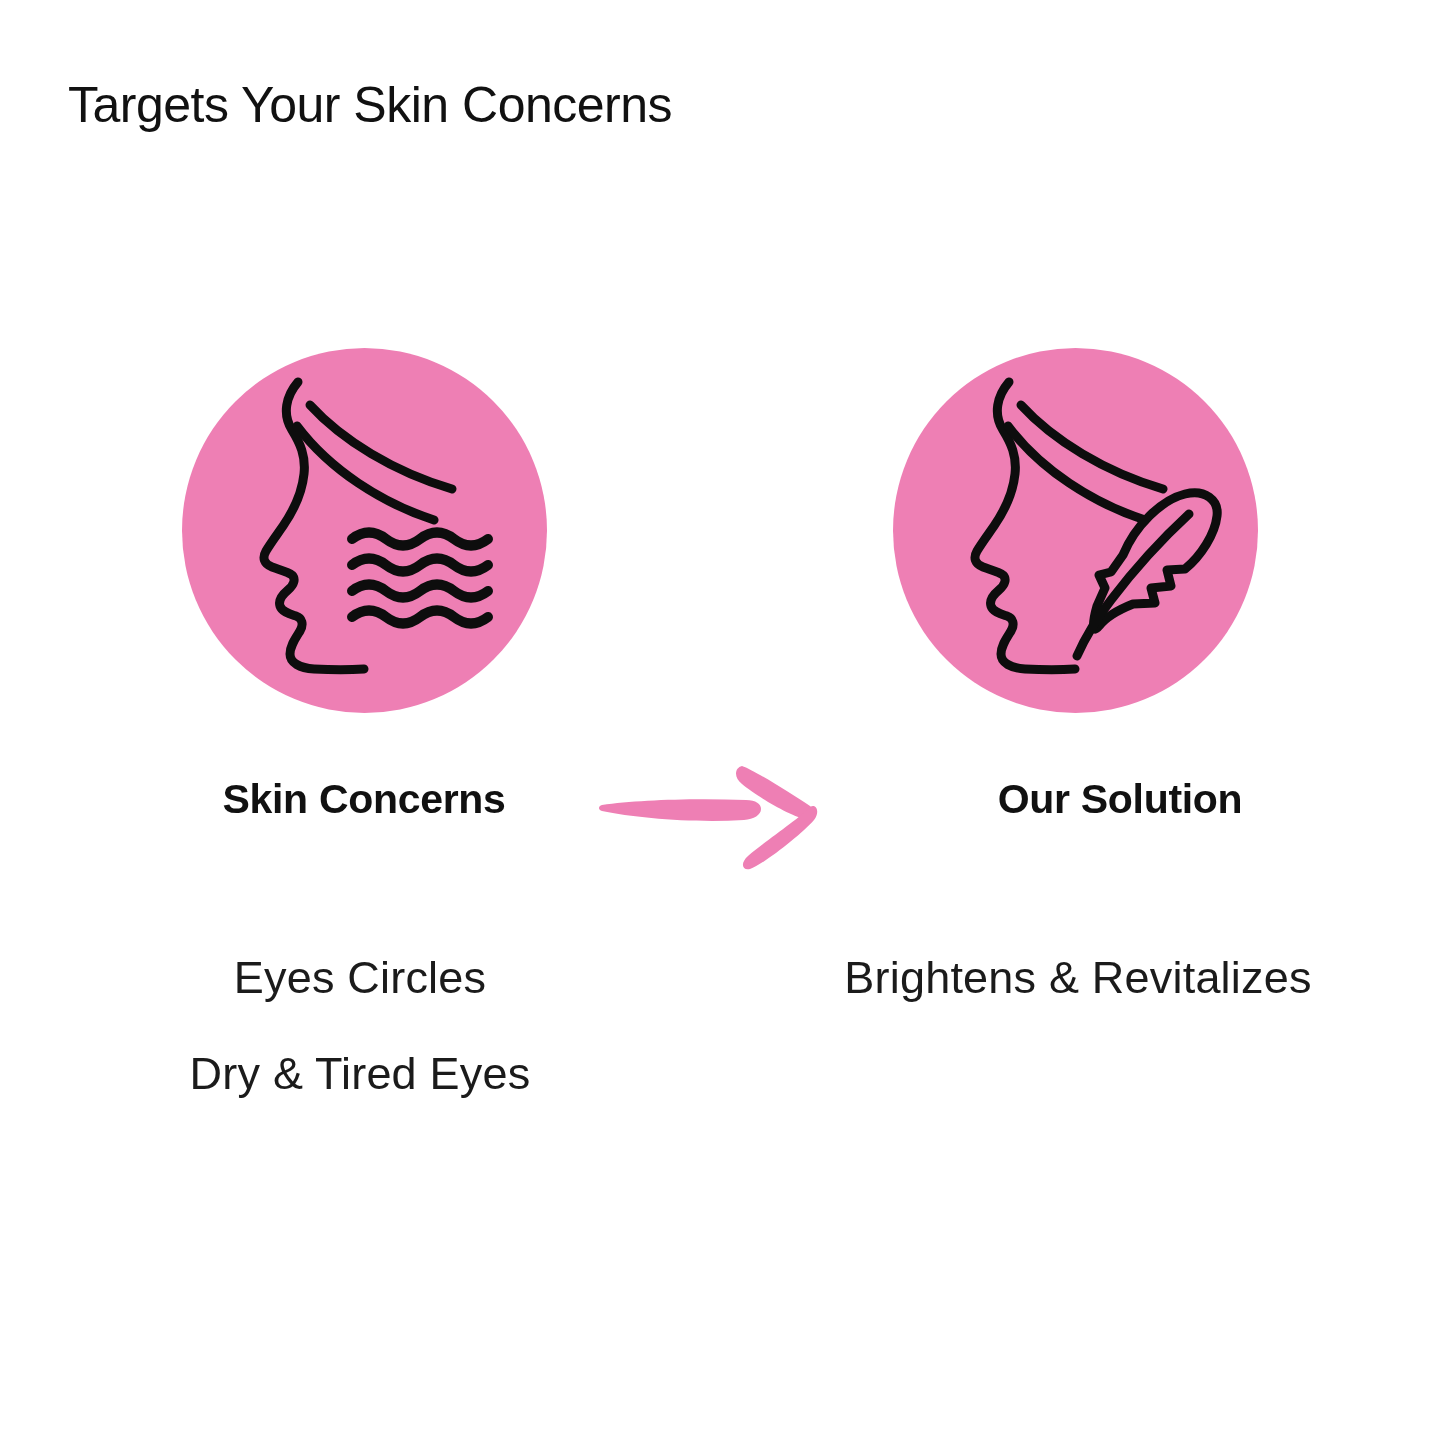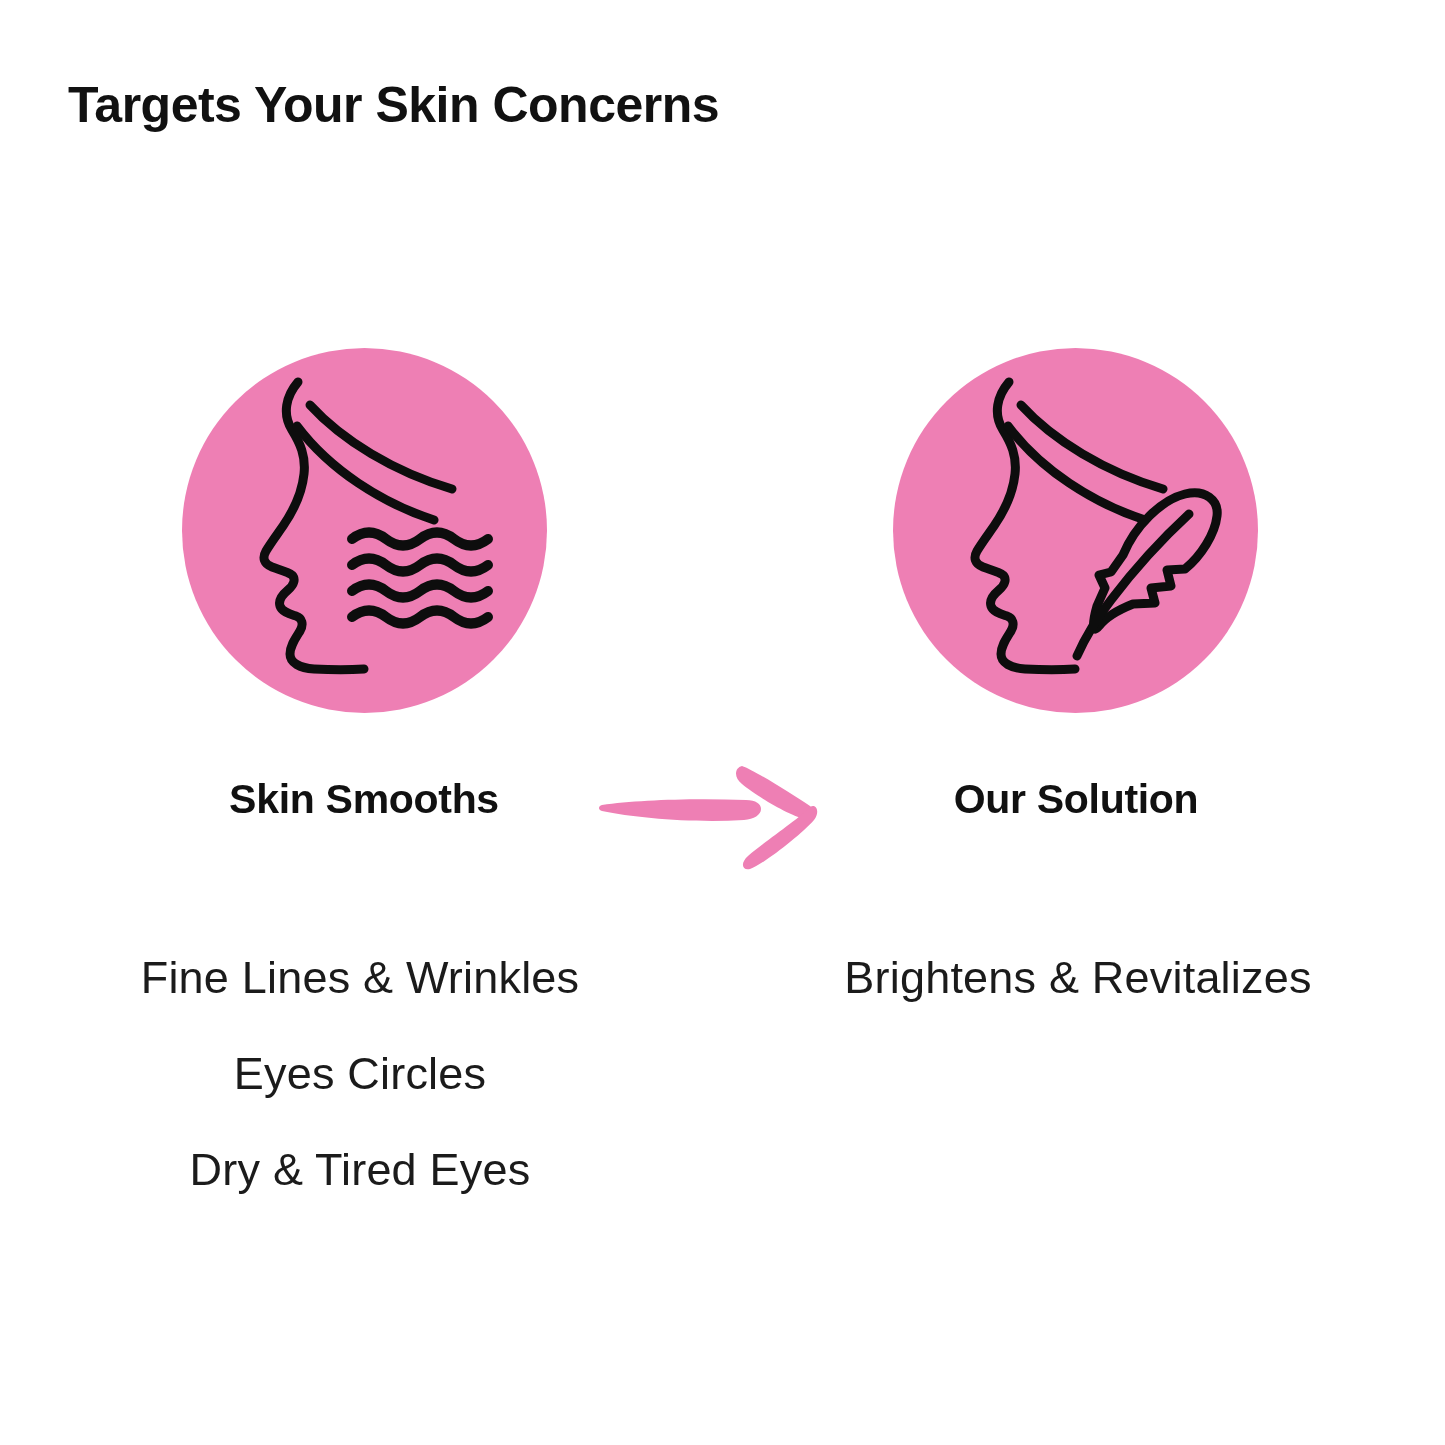--- a/index.html
+++ b/index.html
@@ -15,21 +15,21 @@
     overflow: hidden;
     font-family: "Liberation Sans", sans-serif;
   }
 
   
   .page-title {
     position: absolute;
     left: 68px;
     top: 76px;
     font-family: "Liberation Sans", sans-serif;
-    font-weight: bold;
+    font-weight: normal;
     font-size: 50px;
     letter-spacing: -0.5px;
     color: #111111;
     white-space: nowrap;
   }
 
   
   .icon-circle {
     position: absolute;
     width: 365px;
@@ -48,21 +48,21 @@
     width: 420px;
     text-align: center;
     font-family: "Liberation Sans", sans-serif;
     font-weight: bold;
     font-size: 41px;
     letter-spacing: -0.3px;
     color: #111111;
     white-space: nowrap;
   }
   #caption-left  { left: 154px; }
-  #caption-right { left: 866px; }
+  #caption-right { left: 910px; }
 
   
   #arrow-wrap {
     position: absolute;
     left: 596px;
     top: 760px;
     width: 230px;
     height: 115px;
   }
   #arrow-wrap svg { display: block; width: 230px; height: 115px; }
@@ -166,21 +166,21 @@
                  C 198 288, 200 272, 204 258
                  L 212 240 L 206 227 L 218 224 Z"></path>
 
         <path d="M296 166
                  C 270 190, 240 223, 218 252
                  C 204 270, 192 290, 184 308"></path>
       </g>
     </svg>
   </div>
 
-  <div class="col-caption" id="caption-left">Skin Smooths</div>
+  <div class="col-caption" id="caption-left">Skin Concerns</div>
 
   <div class="col-caption" id="caption-right">Our Solution</div>
 
   <div id="arrow-wrap">
     <svg viewBox="0 0 230 115" xmlns="http://www.w3.org/2000/svg">
 
       <path d="M6 45
                C 40 40, 96 38, 150 40
                C 160 40, 165 44, 165 49
                C 165 55, 158 59, 148 60
@@ -195,21 +195,20 @@
 
       <path d="M214 47
                C 204 58, 168 82, 152 96
                C 144 103, 146 111, 154 109
                C 168 104, 206 74, 218 60
                C 224 53, 221 43, 214 47 Z" fill="#EE7FB4"></path>
     </svg>
   </div>
 
   <div class="list-col" id="list-left">
-    <div class="list-item">Fine Lines &amp; Wrinkles</div>
     <div class="list-item">Eyes Circles</div>
     <div class="list-item">Dry &amp; Tired Eyes</div>
   </div>
 
   <div class="list-col" id="list-right">
     <div class="list-item">Brightens &amp; Revitalizes</div>
   </div>
 
 </div>
 

